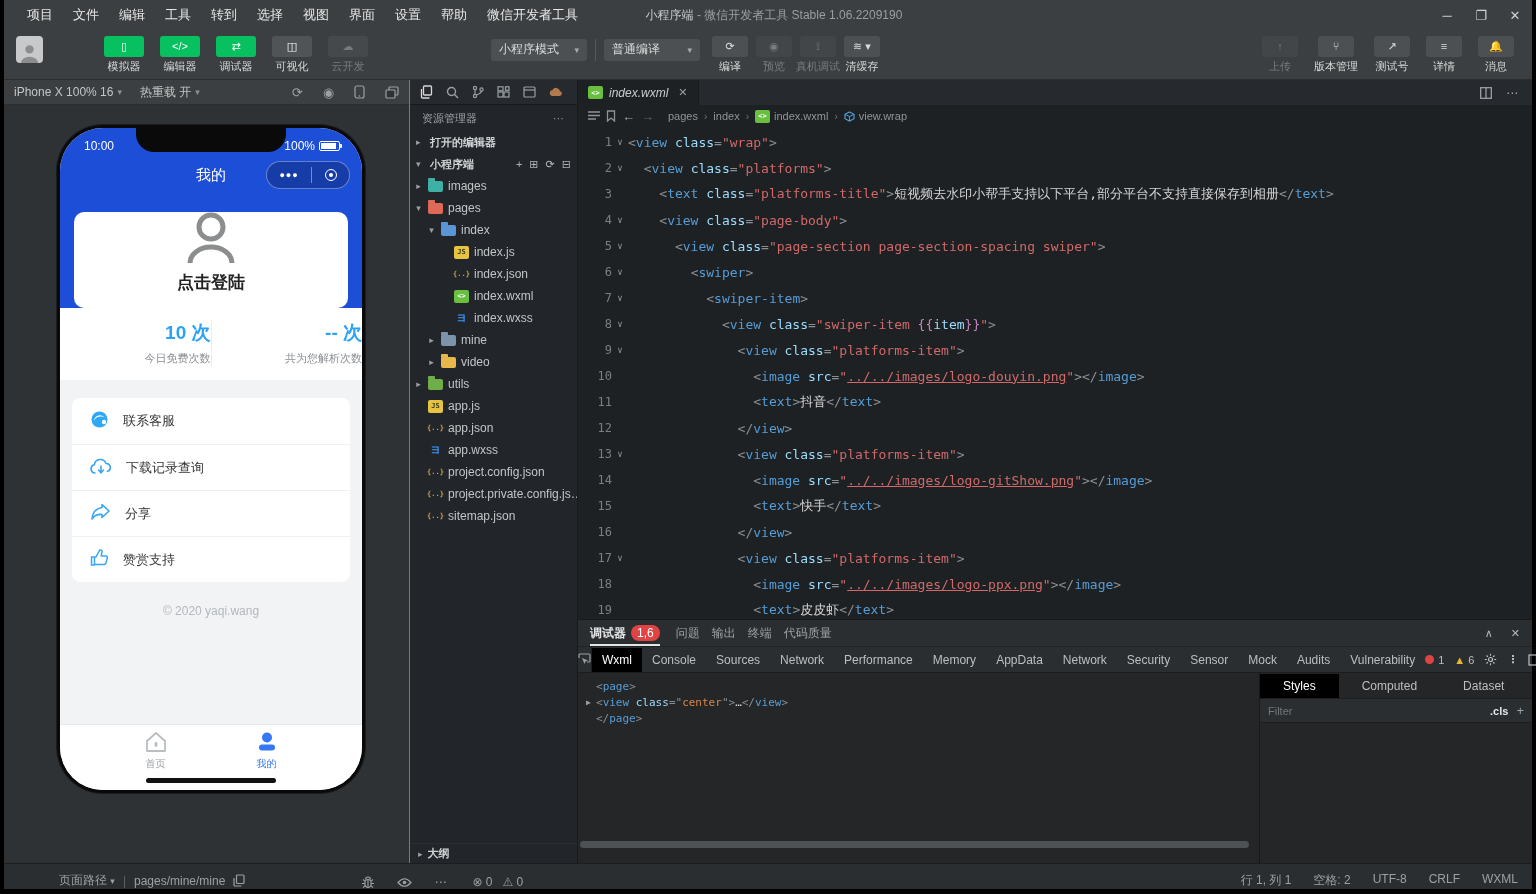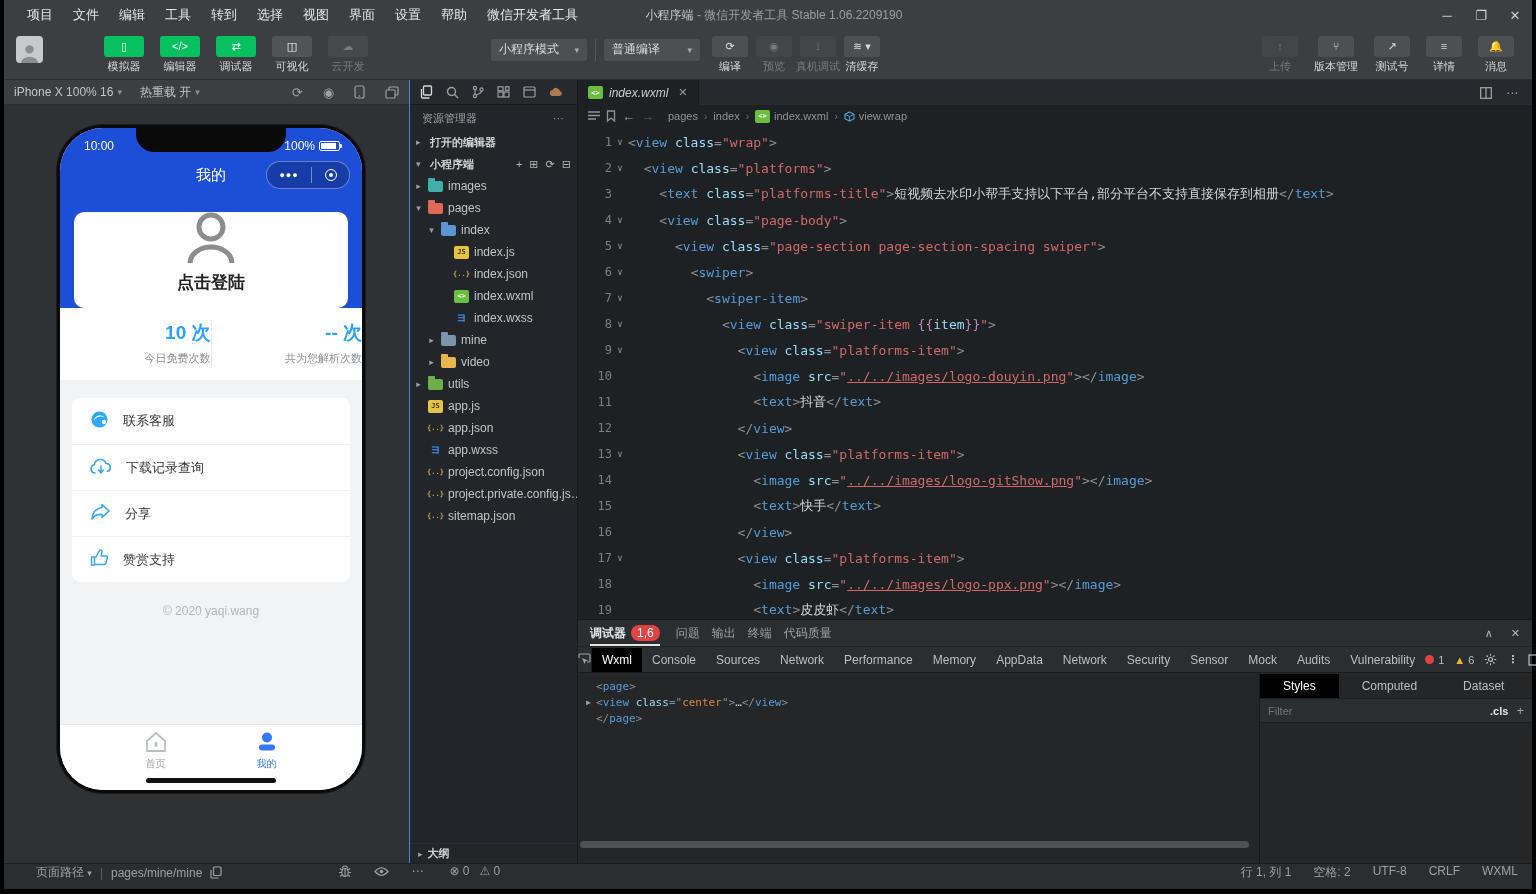--- a/index.html
+++ b/index.html
@@ -138,21 +138,21 @@
   .styles-tabs { height:26px; flex:none; display:flex; align-items:center; font-size:12px; color:#bcbfc1; border-bottom:1px solid #1b1d1f; }
   .st-tab { padding:5px 23px; }
   .st-tab.active { background:#000; color:#fff; }
   .st-more { margin-left:auto; padding-right:8px; color:#9da1a4; }
   .filter-row { height:24px; flex:none; display:flex; align-items:center; background:#2b2e30; border-bottom:1px solid #1b1d1f; padding:0 8px; gap:8px; }
   .filter-row input { flex:1; background:transparent; border:none; outline:none; color:#bcbfc1; font-size:11px; font-family:inherit; }
   .filter-row .cls { color:#e3e5e6; font-size:11px; font-weight:bold; }
   .filter-row .plus { color:#9da1a4; font-size:13px; }
 
   
-  .statusbar { height:26px; flex:none; background:#2b2e30; border-top:1px solid #1b1d1f; display:flex; align-items:flex-start; font-size:12px; color:#9da0a2; }
+  .statusbar { height:26px; flex:none; background:#2b2e30; border-top:1px solid #1b1d1f; display:flex; align-items:flex-end; font-size:12px; color:#9da0a2;padding-left:23px; }
   .sb-left { display:flex; align-items:center; gap:8px; margin-left:32px; }
   .sb-sep { color:#5f6366; }
   .sb-icons { display:flex; gap:22px; margin-left:116px; align-items:center; }
   .sb-problems { display:flex; gap:10px; margin-left:26px; align-items:center; }
   .sb-right { margin-left:auto; display:flex; gap:22px; margin-right:14px; }
   .caret-s { font-size:9px; }
 </style>
 </head>
 <body>
 

